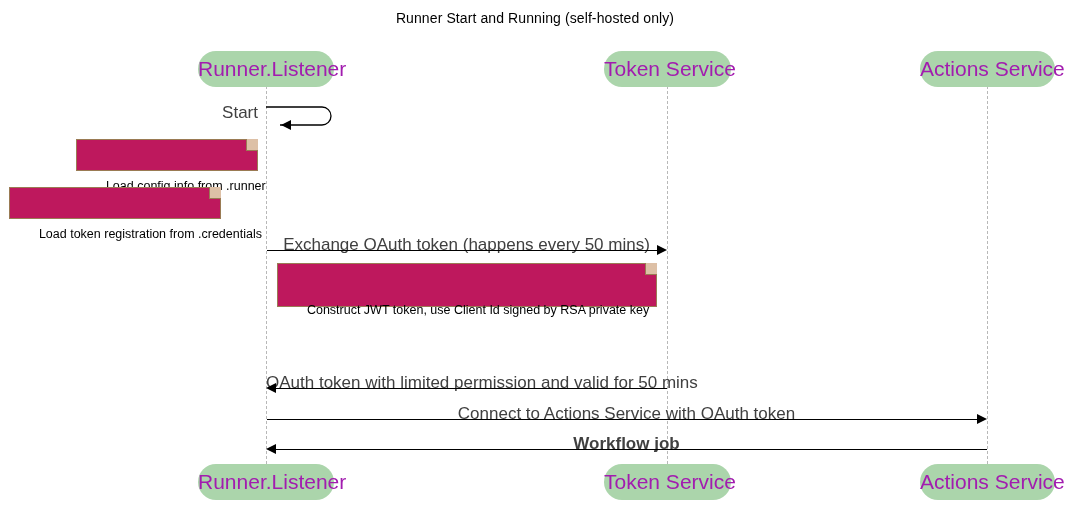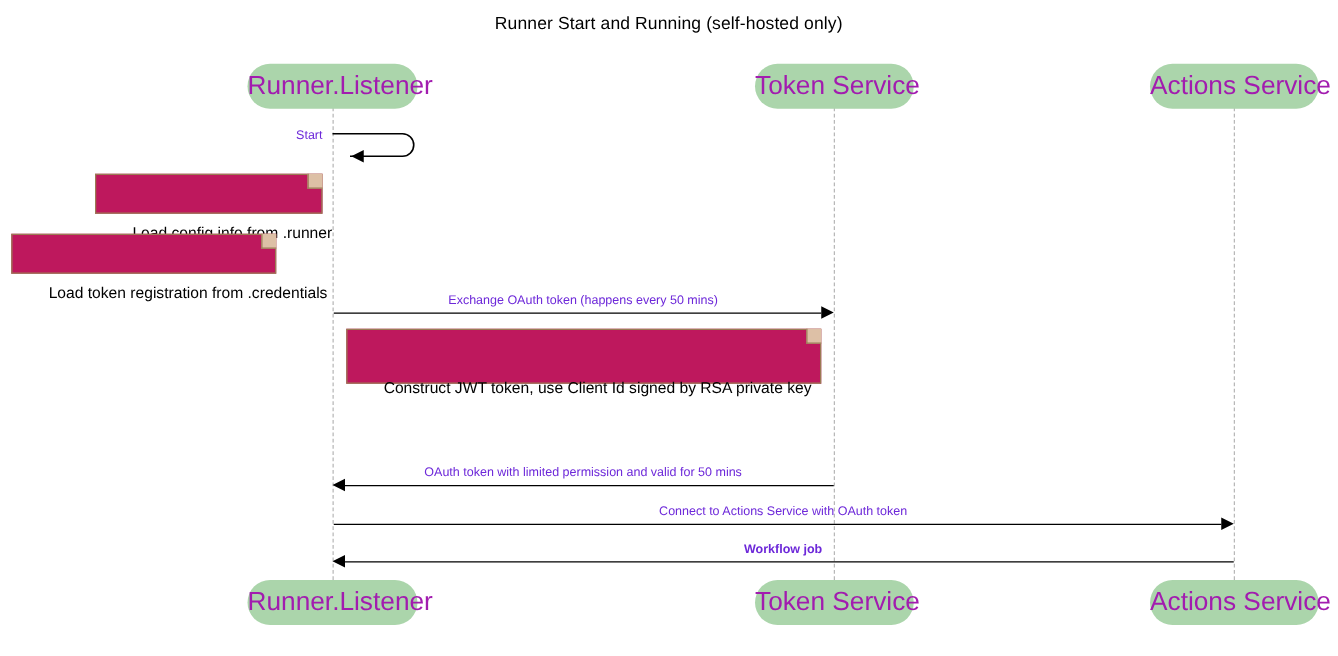--- a/index.html
+++ b/index.html
@@ -87,22 +87,22 @@
     border-bottom: 5px solid transparent;
   }
   .arrow-head.right {
     border-left: 10px solid #000000;
   }
   .arrow-head.left {
     border-right: 10px solid #000000;
   }
   .msg-label {
     position: absolute;
-    font-size: 10px;
-    color: #6d28d9;
+    font-size: 17px;
+    color: #404040;
     white-space: nowrap;
     text-align: center;
   }
 
   
   .self-loop {
     position: absolute;
   }
   .self-loop svg {
     display: block;

